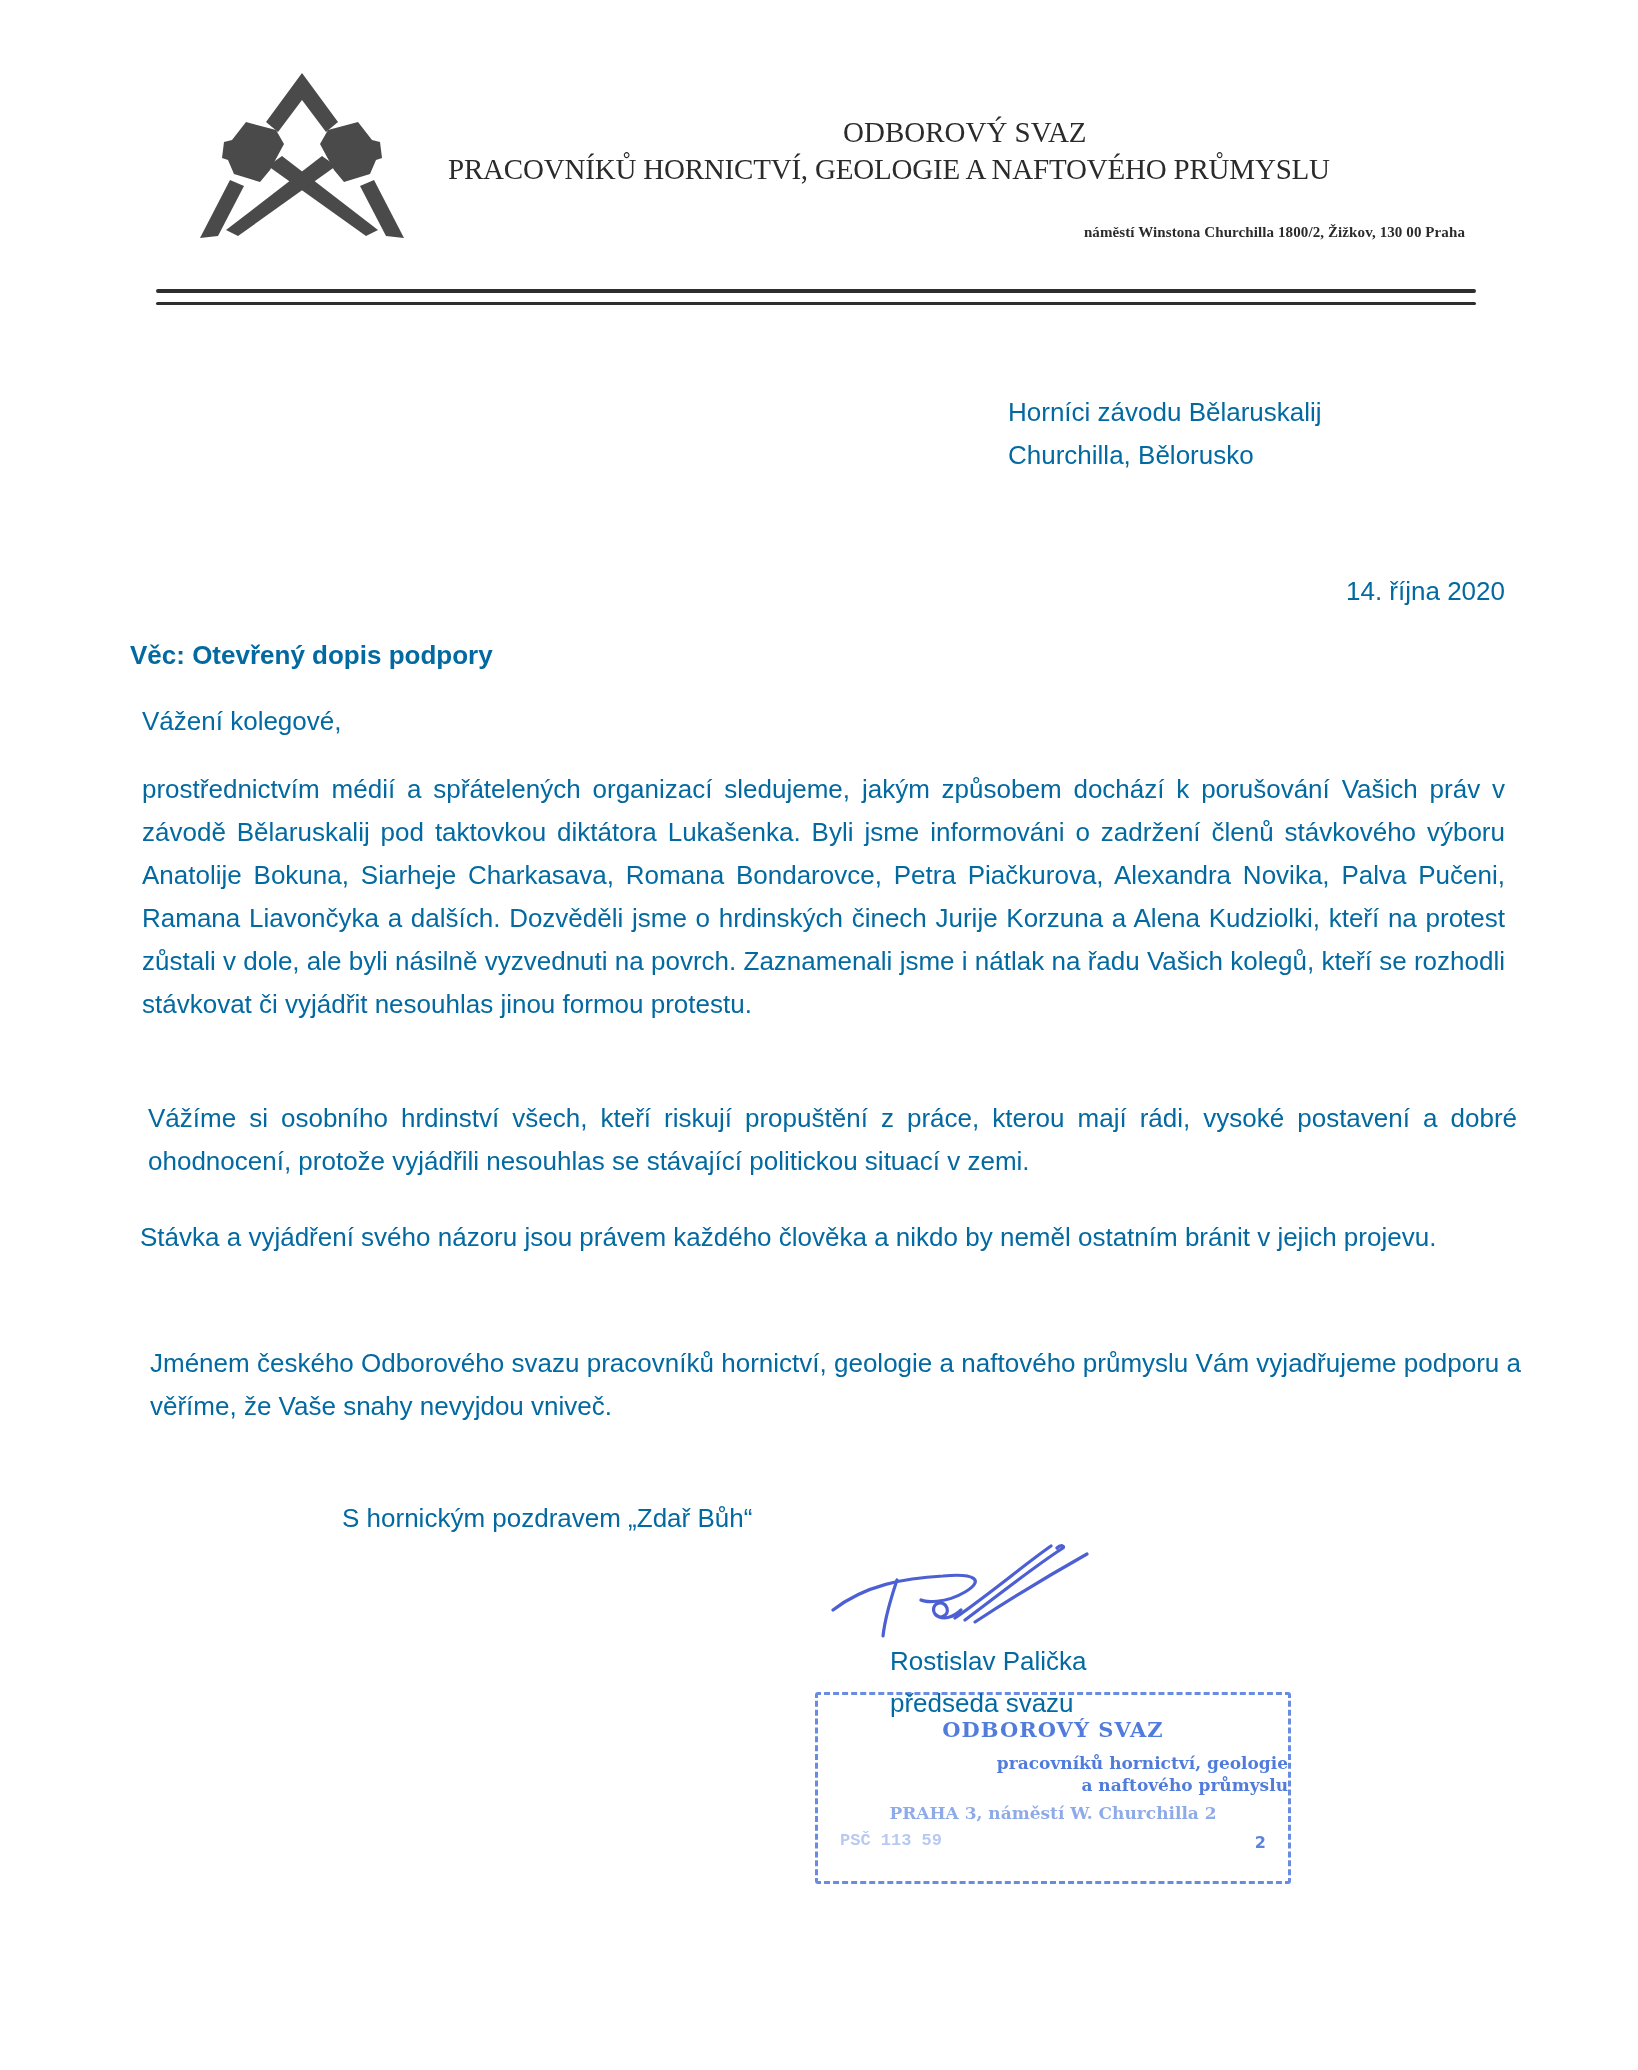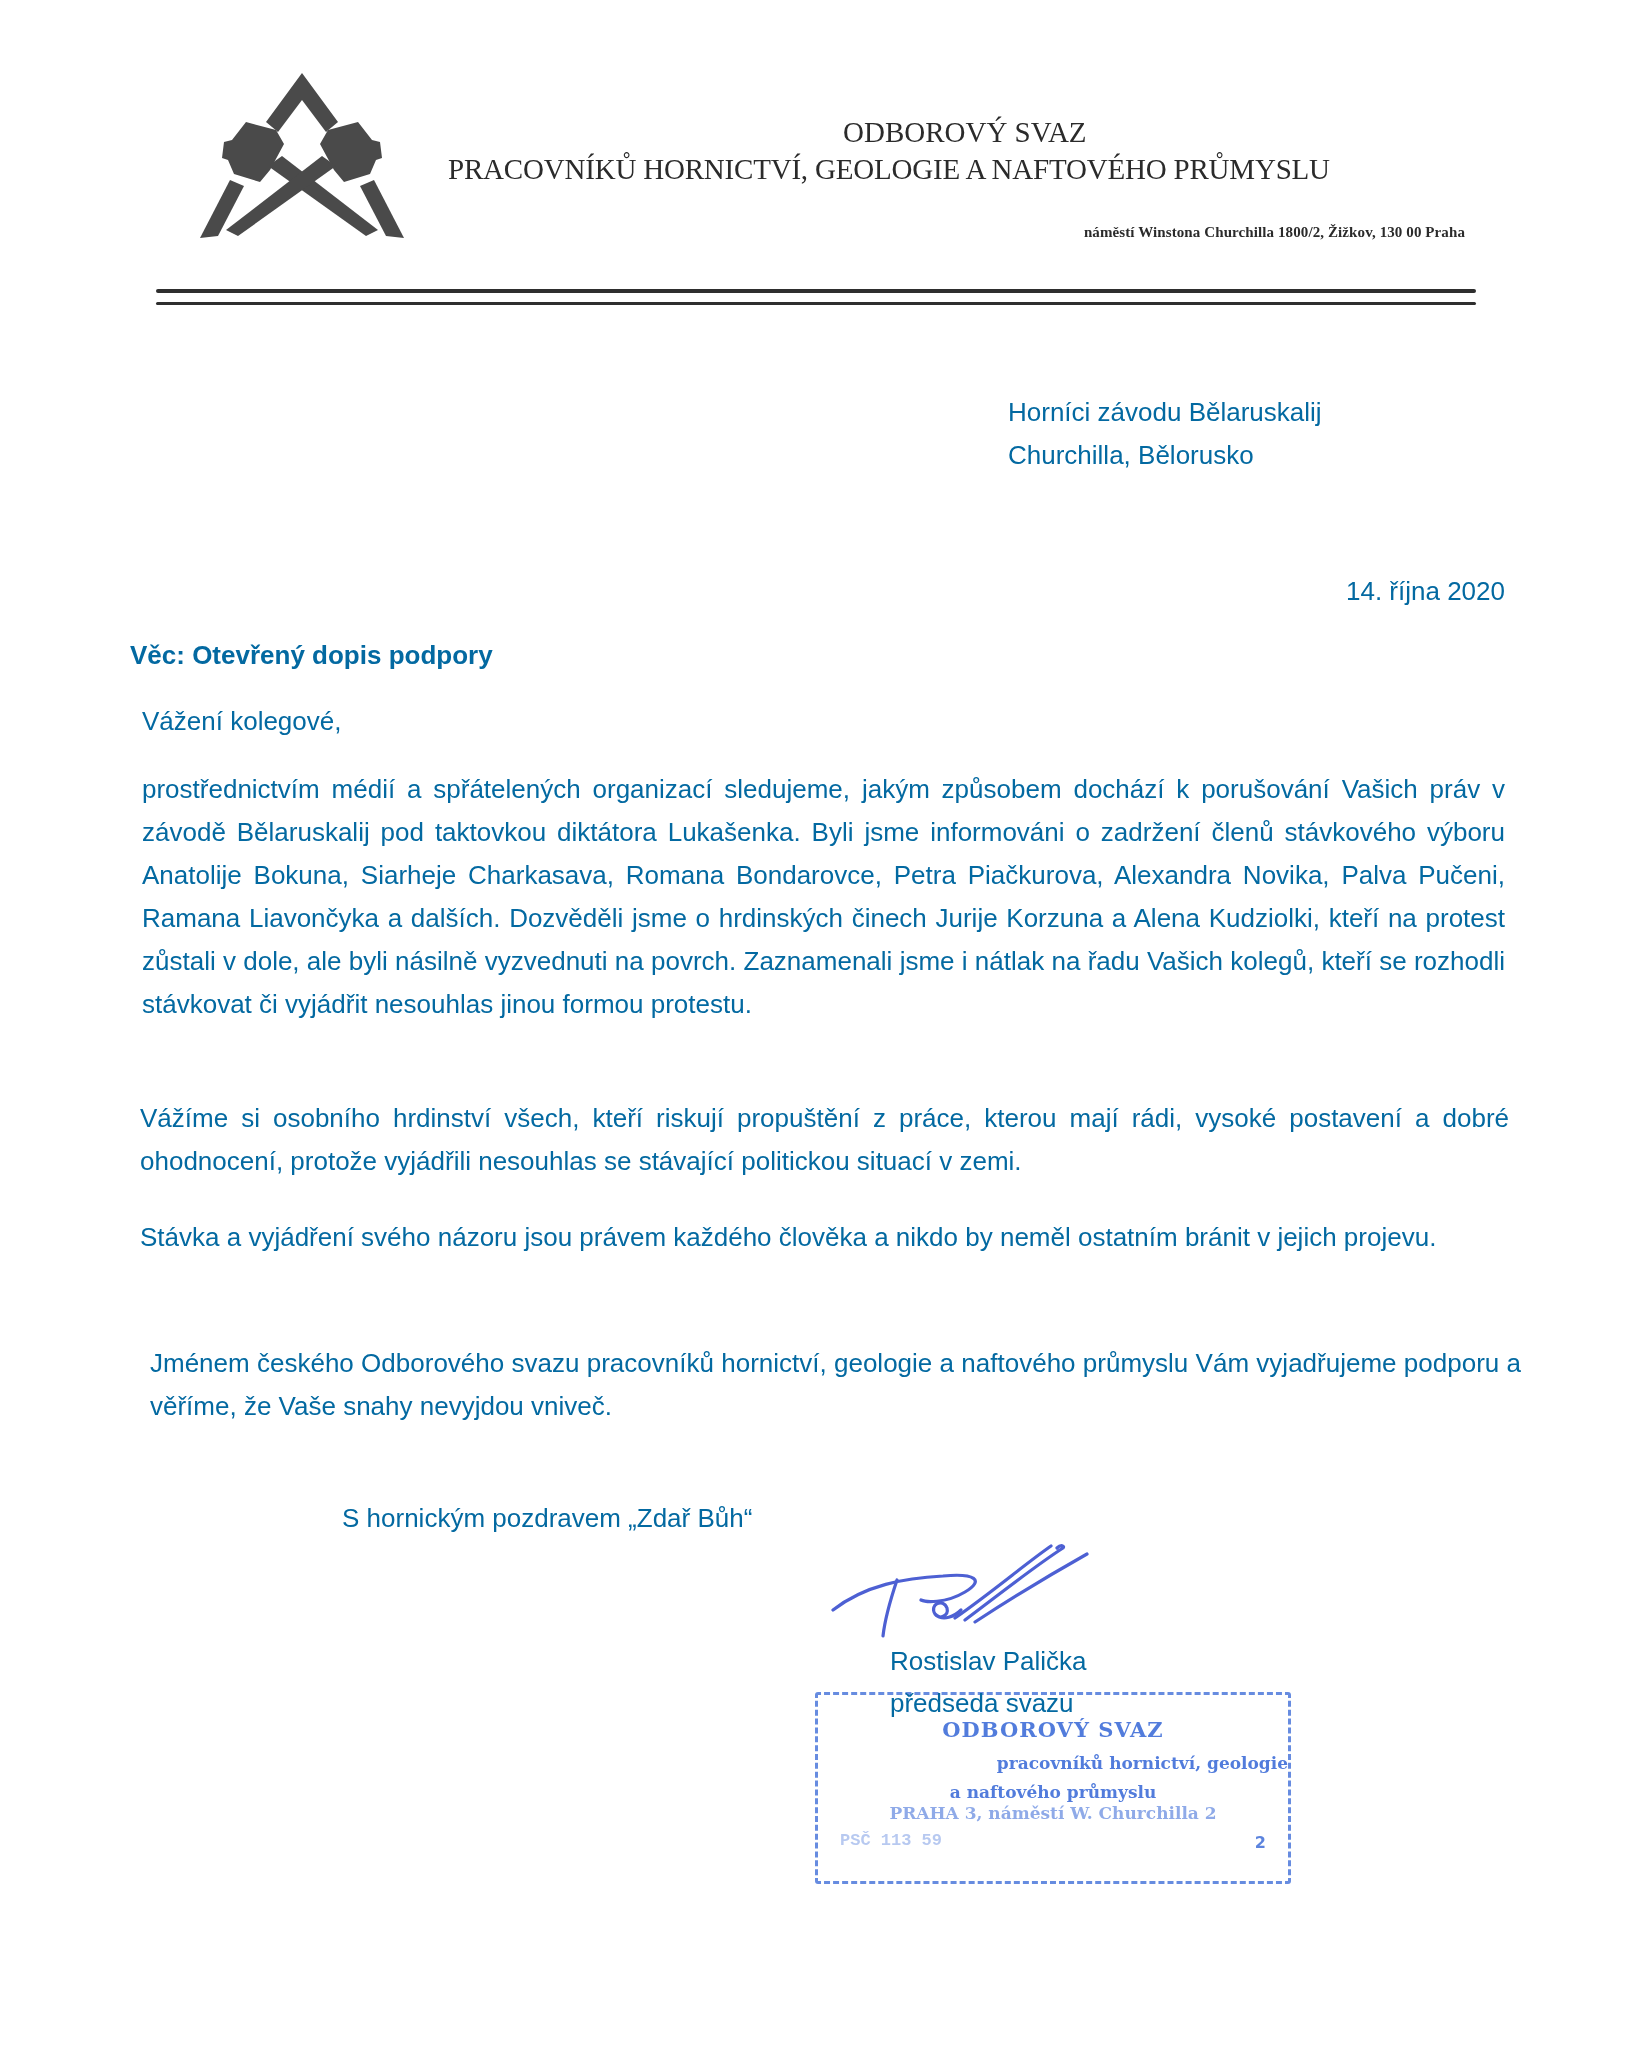--- a/index.html
+++ b/index.html
@@ -20,36 +20,36 @@
 
   .body-text { font-size: 26px; line-height: 43px; }
   #recipient { left: 1008px; top: 391px; }
   #recipient div { white-space: nowrap; }
   #date { right: 133px; top: 570px; white-space: nowrap; }
   #subject { left: 130px; top: 634px; font-weight: bold; white-space: nowrap; }
   #salutation { left: 142px; top: 700px; white-space: nowrap; }
 
   .para { left: 142px; width: 1363px; text-align: justify; text-align-last: left; }
   #para-1 { top: 768px; }
-  #para-2 { top: 1097px; left: 140px; width: 1369px; }
+  #para-2 { top: 1097px; left: 148px; width: 1369px; }
   #para-3 { top: 1212px; left: 136px; width: 1369px; }
   #para-4 { top: 1326px; left: 134px; width: 1371px; }
 
   #closing { left: 342px; top: 1497px; white-space: nowrap; }
   #signature { left: 825px; top: 1540px; width: 280px; height: 100px; }
   #signer-name { left: 890px; top: 1640px; white-space: nowrap; }
   #signer-title { left: 890px; top: 1682px; white-space: nowrap; z-index: 2; }
 
   #stamp { left: 815px; top: 1692px; width: 476px; height: 192px; box-sizing: border-box;
            border: 3px dashed rgba(52, 102, 214, 0.75); border-radius: 3px; }
   .stamp-line { position: absolute; left: 0; width: 100%; text-align: center; color: #3466d6;
                 font-family: "DejaVu Serif", "Liberation Serif", serif; font-weight: bold; white-space: nowrap; opacity: 0.85; }
   #stamp-l1 { top: 22px; font-size: 21px; letter-spacing: 1px; }
   #stamp-l2 { top: 58px; font-size: 17px; text-align: right; }
-  #stamp-l3 { top: 87px; font-size: 17px; }
+  #stamp-l3 { top: 80px; font-size: 17px; text-align: right; }
   #stamp-l4 { top: 108px; font-size: 17px; opacity: 0.55; }
   #stamp-l5 { top: 136px; font-size: 17px; text-align: left; left: 22px; opacity: 0.35; font-family: Liberation Mono, monospace; }
   #stamp-mark { position: absolute; right: 22px; top: 138px; font-size: 16px; color: #3466d6; font-weight: bold;
                 font-family: "DejaVu Sans", sans-serif; opacity: 0.8; }
 </style>
 </head>
 <body>
 
 <svg id="logo" class="abs" viewBox="0 0 206 170">
   <g fill="#4a4a4a">

